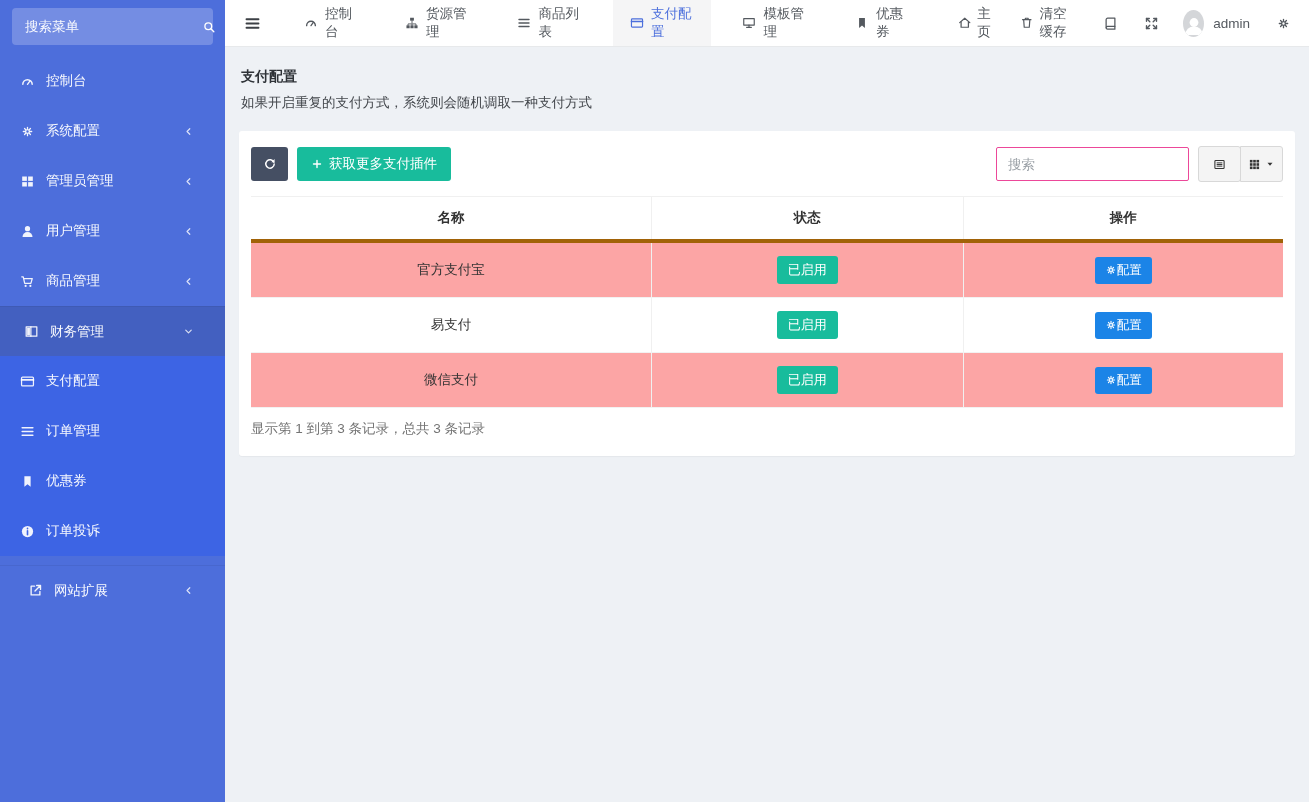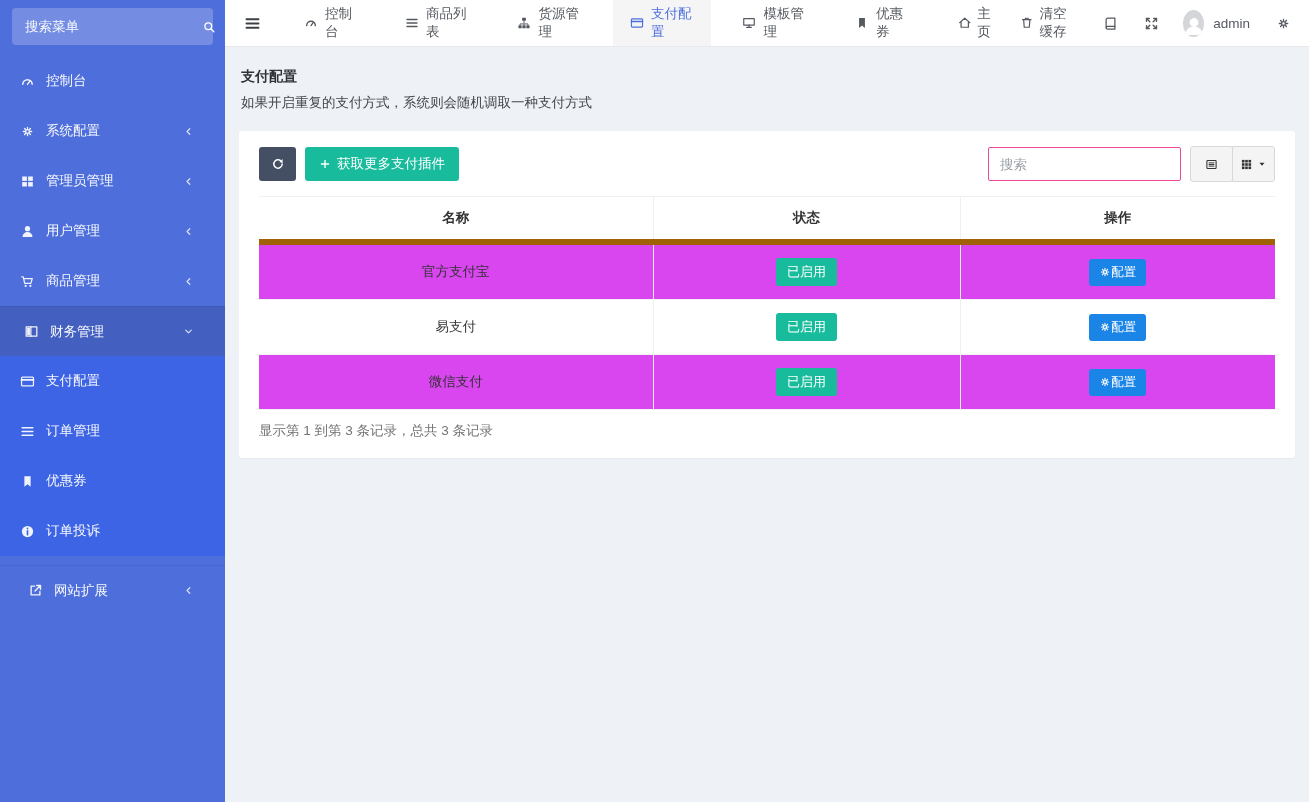--- a/index.html
+++ b/index.html
@@ -43,21 +43,21 @@
     margin-left:24px; display:flex; align-items:flex-end; justify-content:center; cursor:pointer; }
   .avatar .ic { font-size:24px; }
   .username { margin-left:9px; cursor:pointer; }
 
   
   .main { margin-left:225px; height:755px; background:#eef1f5; }
   .content-header { padding:21px 16px 19px; }
   .page-title { font-size:14px; font-weight:bold; color:#2f3338; }
   .page-subtitle { margin-top:8px; font-size:13.5px; color:#43474c; }
 
-  .panel { background:#fff; margin:0 14px; border-radius:3px; padding:15px 20px 18px;
+  .panel { background:#fff; margin:0 14px; border-radius:3px; padding:15px 12px 18px;
     box-shadow:0 1px 1px rgba(0,0,0,.04); }
 
   .toolbar { display:flex; align-items:center; margin-bottom:14px; }
   .btn { border:none; border-radius:3px; cursor:pointer; font-family:inherit;
     display:inline-flex; align-items:center; justify-content:center; }
   .btn-refresh { width:37px; height:34px; background:#454f63; color:#fff; font-size:14px; }
   .btn-plugin { height:34px; background:#18bc9c; color:#fff; font-size:13.5px;
     padding:0 14px; margin-left:9px; gap:6px; }
   .btn-plugin .ic { font-size:12px; }
   .toolbar-right { margin-left:auto; display:flex; align-items:center; }
@@ -65,24 +65,24 @@
     padding:0 11px; font-size:13.5px; color:#333; font-family:inherit; outline:none; margin-right:9px; }
   .search-input::placeholder { color:#9aa0a6; }
   .btn-view { width:43px; height:36px; background:#f4f4f4; border:1px solid #d8d8d8;
     color:#333; font-size:13px; gap:4px; }
   .btn-view:first-child { border-radius:3px 0 0 3px; }
   .btn-view:last-child { border-radius:0 3px 3px 0; margin-left:-1px; }
   .caret { font-size:10px; display:inline-flex; }
 
   table { width:100%; border-collapse:collapse; font-size:13.5px; color:#333;
     border-top:1px solid #f0f0f0; }
-  th { font-weight:bold; text-align:center; padding:12px 8px; border-bottom:6px solid #a16207;margin-top:38px; }
+  th { font-weight:bold; text-align:center; padding:12px 8px; border-bottom:4px solid #a16207;margin-top:38px; }
   td { text-align:center; padding:13px 8px; border-bottom:1px solid #f2f2f2; }
   th + th, td + td { border-left:1px solid #f0f0f0; }
-  tr.striped { background:#d946ef; }
+  tr.striped { background:#fca5a5; }
   th.col-name, td.col-name { width:38.8%; }
   th.col-status, td.col-status { width:30.2%; }
 
   .badge-on { display:inline-block; background:#18bc9c; color:#fff; font-size:13px;
     padding:5px 11px; border-radius:3px; }
   .btn-config { background:#1b84e7; color:#fff; font-size:12.5px; padding:5px 10px; }
   .btn-config .ic { font-size:12px; }
 
   .table-footer { margin-top:12px; color:#737373; }
 </style>
@@ -245,40 +245,40 @@
   </span>
   <div class="tabs">
     <div class="tab">
       <span class="ic">
           <svg viewBox="0 0 24 24" fill="none" stroke="currentColor" stroke-linecap="round" stroke-linejoin="round">
             <path d="M4.5 16.5a7.5 7.5 0 1 1 15 0" stroke-width="2.4"></path>
             <path d="M12 16.5l4-5.4" stroke-width="2.2"></path>
           </svg>
         </span>
       <span>控制台</span>
-    </div>
-    <div class="tab">
-      <span class="ic">
-          <svg viewBox="0 0 24 24" fill="none" stroke="currentColor" stroke-linecap="round" stroke-linejoin="round">
-            <path d="M3.5 6h17M3.5 12h17M3.5 18h17" stroke-width="2.6"></path>
-          </svg>
-        </span>
-      <span>商品列表</span>
     </div>
     <div class="tab">
       <span class="ic">
           <svg viewBox="0 0 24 24" fill="none" stroke="currentColor" stroke-linecap="round" stroke-linejoin="round">
             <rect x="8.75" y="3" width="6.5" height="5" fill="currentColor" stroke="none"></rect>
             <rect x="2.5" y="16" width="5.5" height="5" fill="currentColor" stroke="none"></rect>
             <rect x="9.25" y="16" width="5.5" height="5" fill="currentColor" stroke="none"></rect>
             <rect x="16" y="16" width="5.5" height="5" fill="currentColor" stroke="none"></rect>
             <path d="M12 8v3.5M5.2 16v-2.4h13.6V16M12 13.6V16" stroke-width="1.6"></path>
           </svg>
         </span>
       <span>货源管理</span>
+    </div>
+    <div class="tab">
+      <span class="ic">
+          <svg viewBox="0 0 24 24" fill="none" stroke="currentColor" stroke-linecap="round" stroke-linejoin="round">
+            <path d="M3.5 6h17M3.5 12h17M3.5 18h17" stroke-width="2.6"></path>
+          </svg>
+        </span>
+      <span>商品列表</span>
     </div>
     <div class="tab active">
       <span class="ic">
           <svg viewBox="0 0 24 24" fill="none" stroke="currentColor" stroke-linecap="round" stroke-linejoin="round">
             <rect x="2.5" y="5" width="19" height="14" rx="1.5" stroke-width="2"></rect>
             <path d="M2.5 9.4h19" stroke-width="2.8"></path>
           </svg>
         </span>
       <span>支付配置</span>
     </div>

